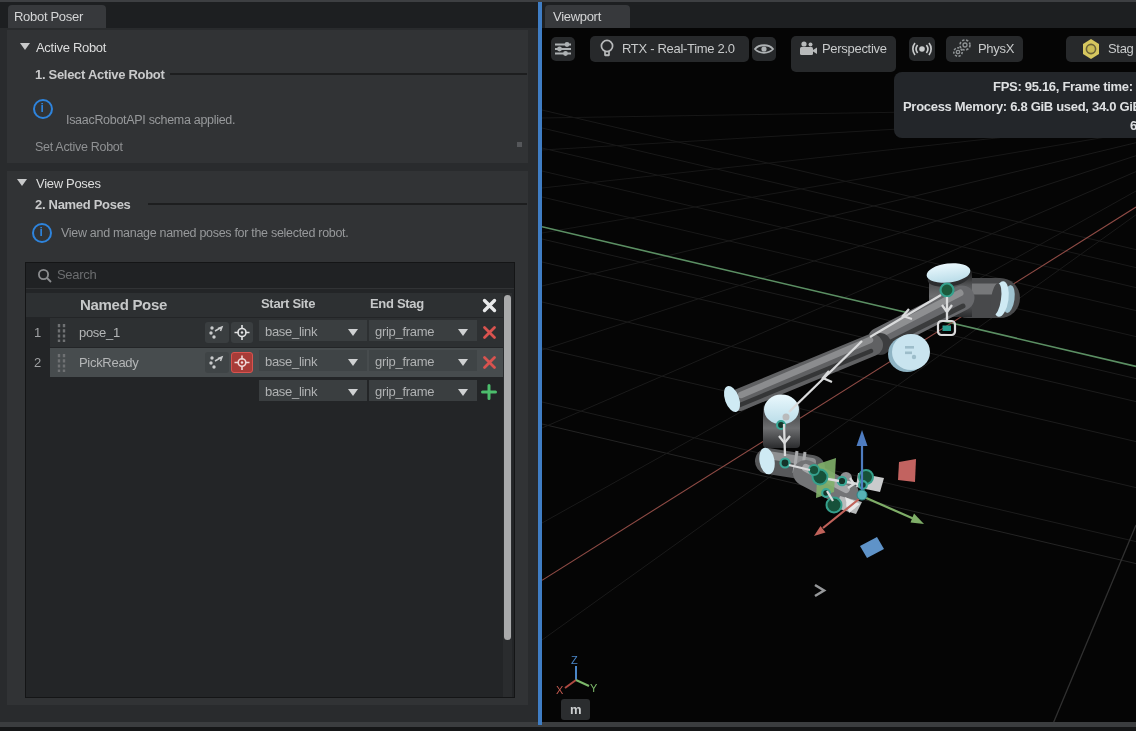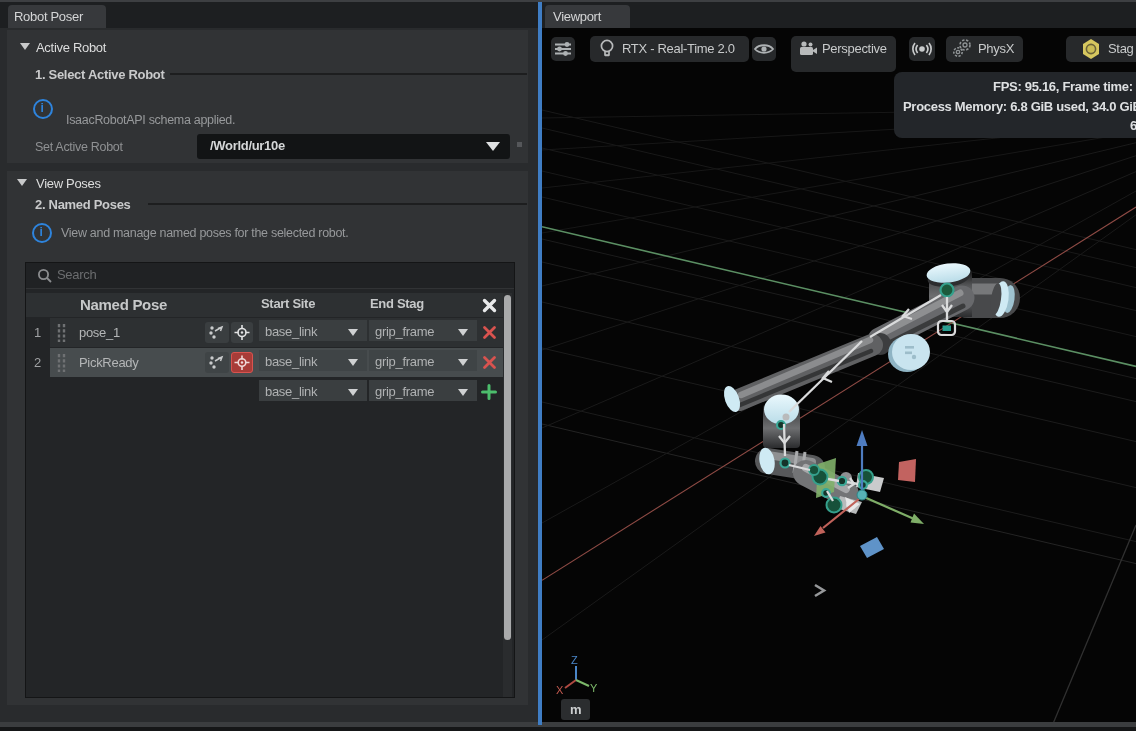--- a/index.html
+++ b/index.html
@@ -45,24 +45,20 @@
   <div id="lpanel" class="abs">
     <div id="sec1" class="frame">
       <div class="caret" style="left:13px; top:13px;"></div>
       <div class="h1" style="left:29px; top:10px;">Active Robot</div>
       <div class="h2" style="left:28px; top:37px;">1. Select Active Robot</div>
       <div class="hline" style="left:163px; top:43px; width:357px;"></div>
       <div class="infoc" style="left:26px; top:69px;"></div>
       <div class="infoi" style="left:33.5px; top:71px;">i</div>
       <div class="desc" style="left:59px; top:83px;">IsaacRobotAPI schema applied.</div>
       <div class="lbl" style="left:28px; top:110px;">Set Active Robot</div>
-      <div class="abs" style="left:190px; top:104px; width:313px; height:25px; background:#121415; border-radius:3px;">
-        <span style="position:absolute; left:13px; top:4px; font-size:13px; font-weight:bold; color:#d5d7d8;">/World/ur10e</span>
-        <span style="position:absolute; right:10px; top:8px; width:0; height:0; border-left:7px solid transparent; border-right:7px solid transparent; border-top:9px solid #dfe1e2;"></span>
-      </div>
       <div class="abs" style="left:510px; top:112px; width:5px; height:5px; background:#55575a;"></div>
     </div>
     <div id="sec2" class="frame">
       <div class="caret" style="left:10px; top:8px;"></div>
       <div class="h1" style="left:29px; top:5px;">View Poses</div>
       <div class="h2" style="left:28px; top:26px;">2. Named Poses</div>
       <div class="hline" style="left:141px; top:32px; width:379px;"></div>
       <div class="infoc" style="left:25px; top:52px;"></div>
       <div class="infoi" style="left:32.5px; top:54px;">i</div>
       <div class="desc" style="left:54px; top:55px;">View and manage named poses for the selected robot.</div>

